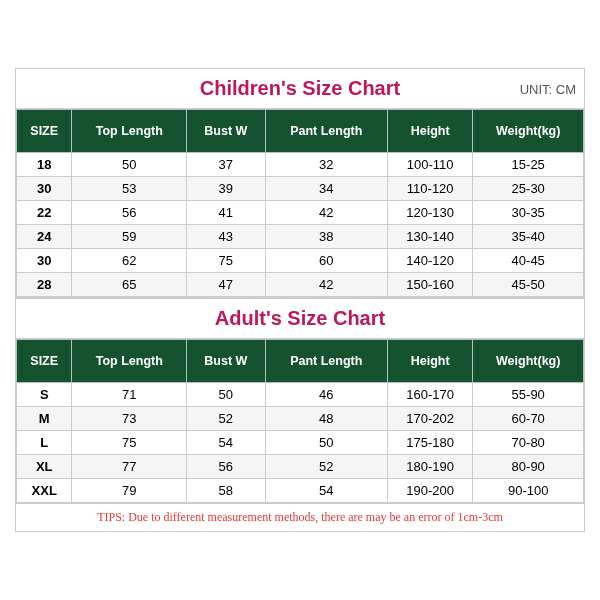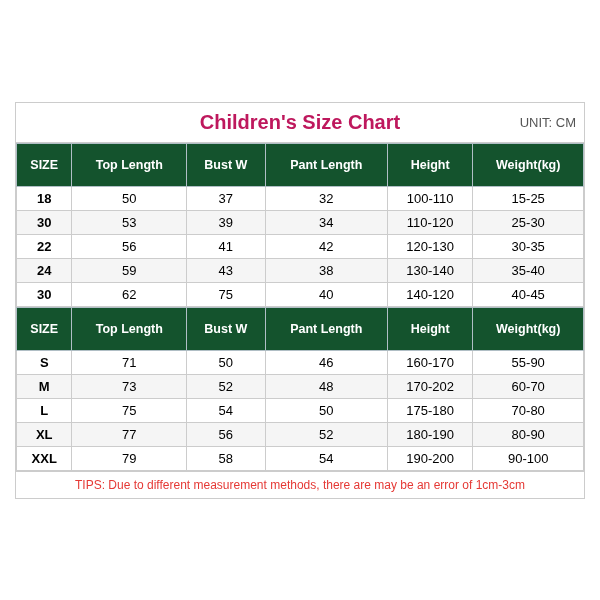--- a/index.html
+++ b/index.html
@@ -73,20 +73,21 @@
       background: #fff;
       border-top: 2px solid #ccc;
       border-bottom: 1px solid #ccc;
     }
     .tips-row {
       padding: 6px 8px;
       font-size: 12px;
       color: #e53935;
       border-top: 1px solid #ccc;
       text-align: center;
+      font-family: Liberation Serif, serif;
     }
   </style>
 </head>
 <body>
 
 <div class="container">
 
   <div class="section-title-row">
     <span class="section-title">Children's Size Chart</span>
     <span class="unit-label">UNIT: CM</span>
@@ -133,27 +134,38 @@
           <td>59</td>
           <td>43</td>
           <td>38</td>
           <td>130-140</td>
           <td>35-40</td>
         </tr>
         <tr>
           <td>30</td>
           <td>62</td>
           <td>75</td>
-          <td>40</td>
+          <td>60</td>
           <td>140-120</td>
           <td>40-45</td>
         </tr>
+        <tr>
+          <td>28</td>
+          <td>65</td>
+          <td>47</td>
+          <td>42</td>
+          <td>150-160</td>
+          <td>45-50</td>
+        </tr>
       </tbody>
   </table>
 
+  <div class="section-title-row adult-section-row">
+    <span class="section-title">Adult's Size Chart</span>
+  </div>
 
   <table>
     <thead>
       <tr>
         <th>SIZE</th>
         <th>Top Length</th>
         <th>Bust W</th>
         <th>Pant Length</th>
         <th>Height</th>
         <th>Weight(kg)</th>

